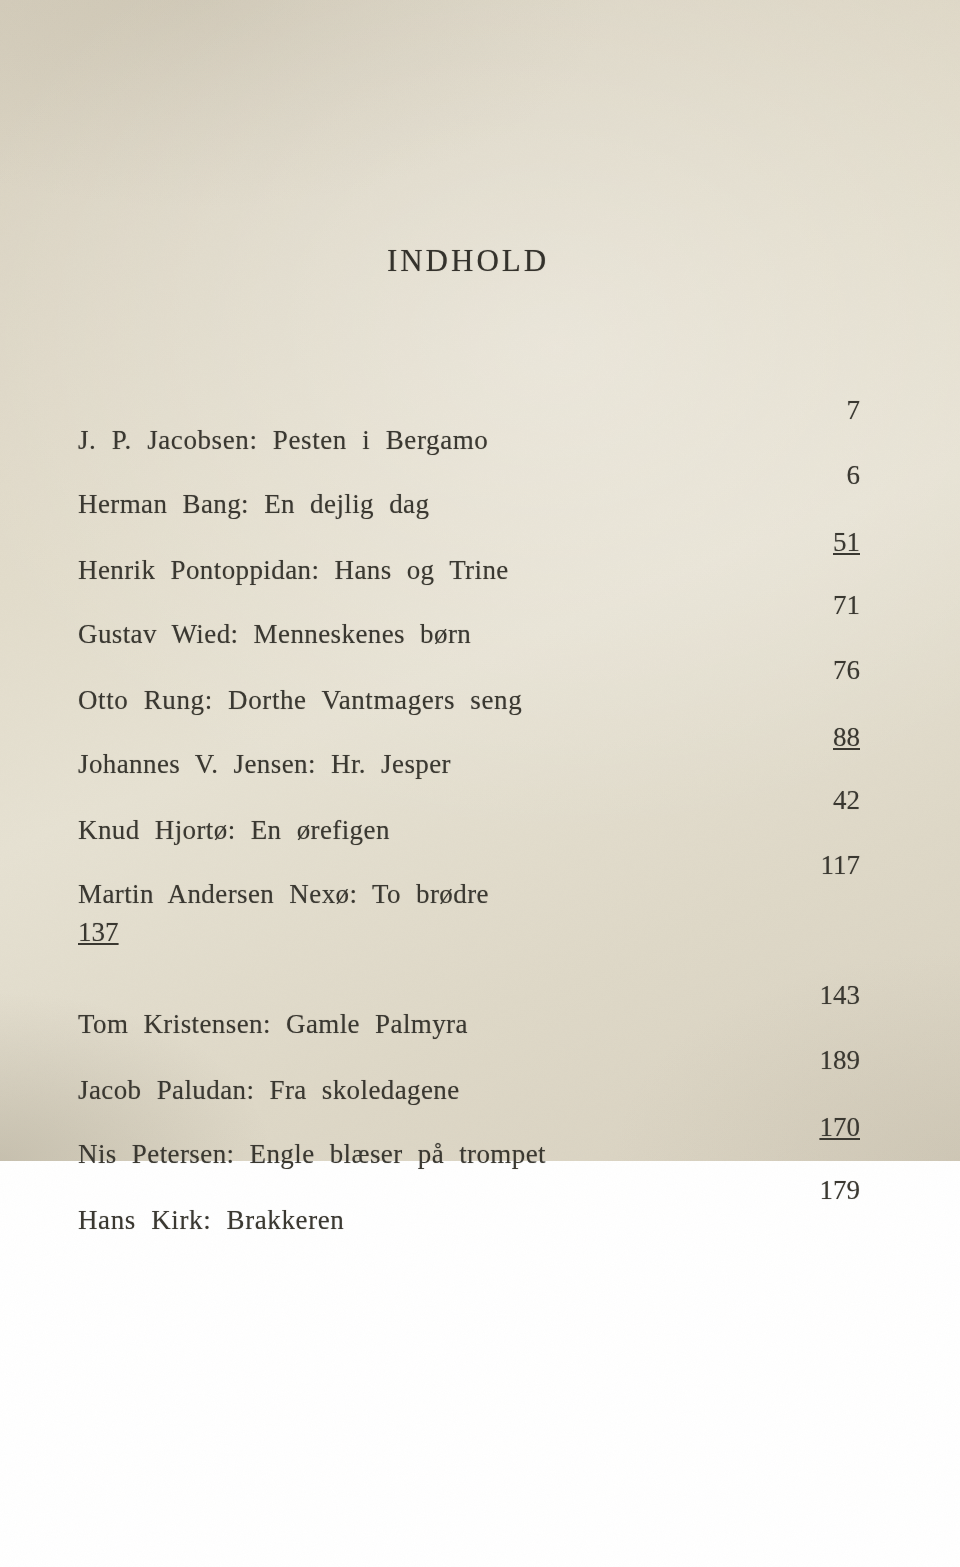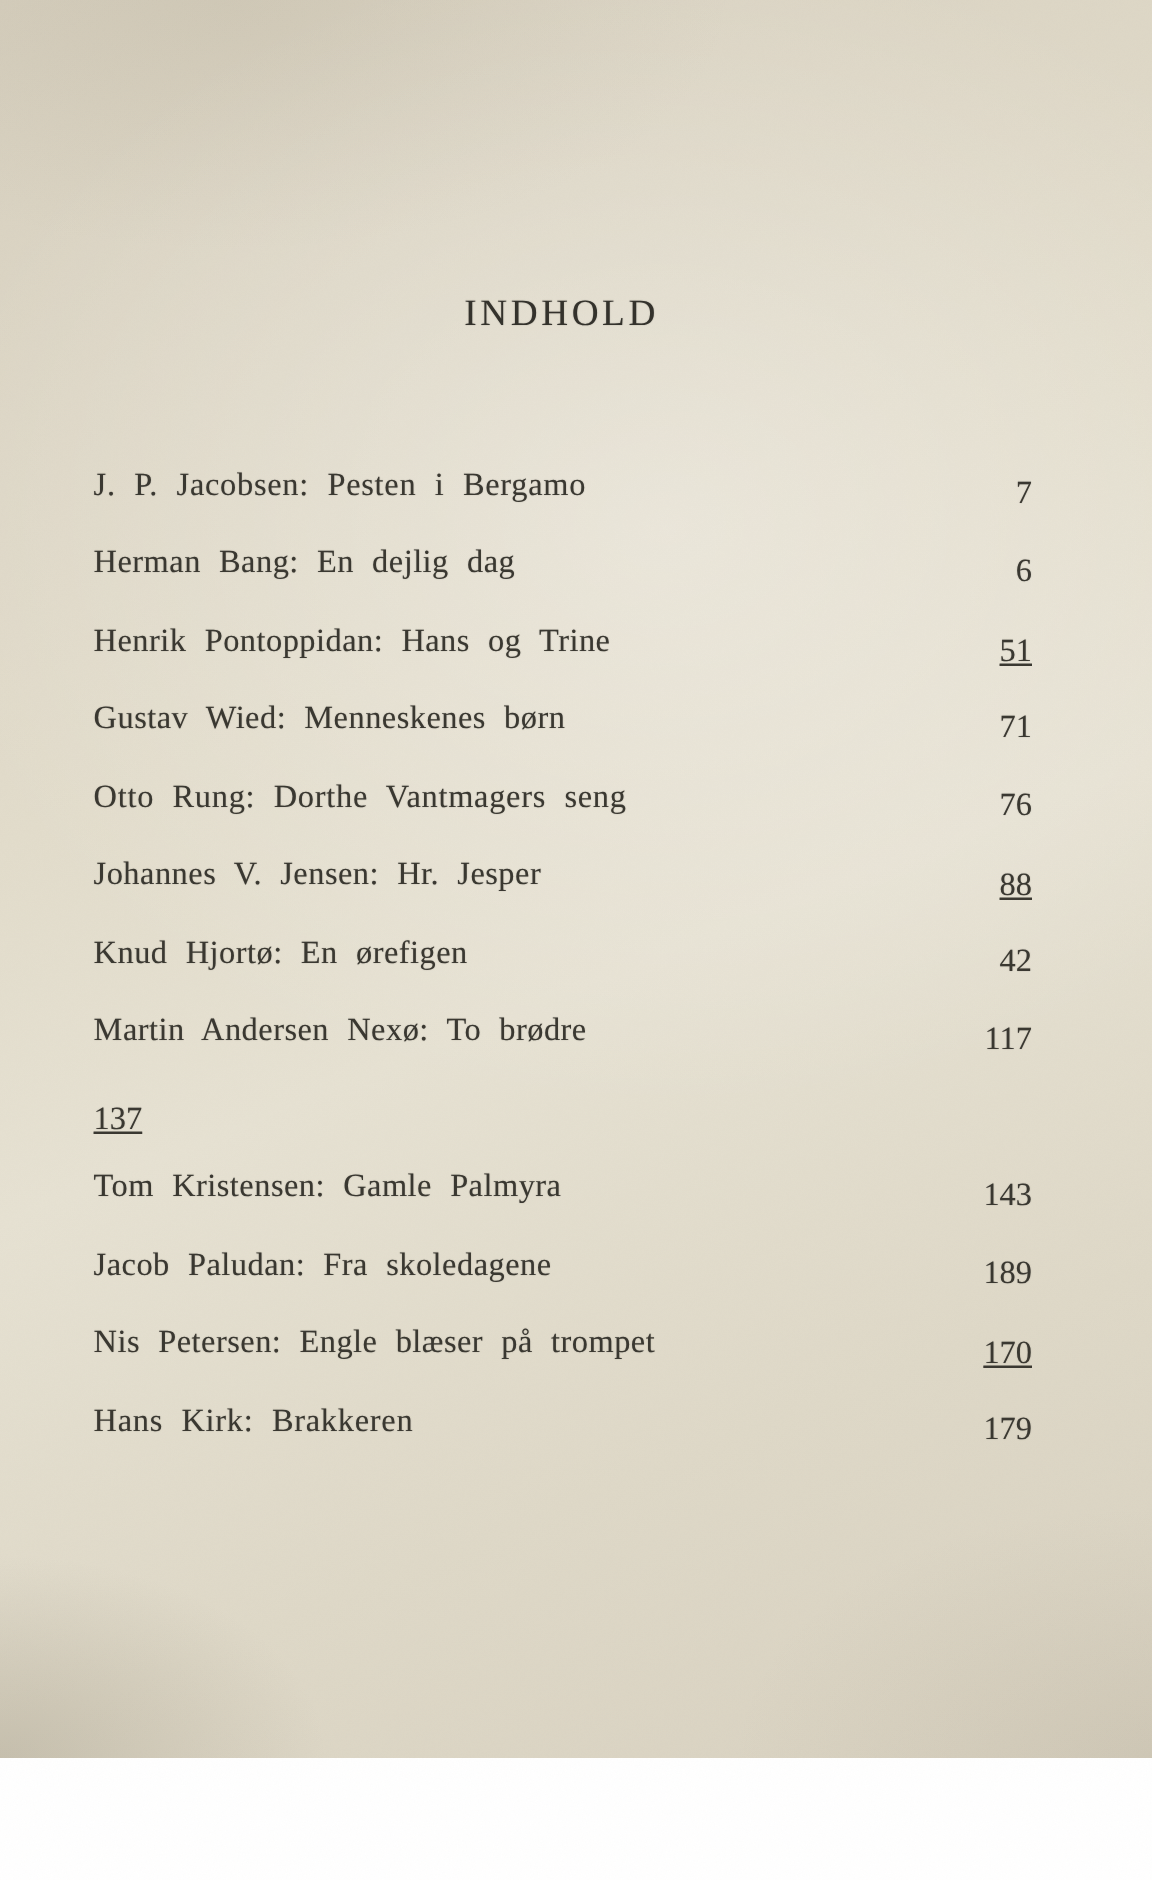--- a/index.html
+++ b/index.html
@@ -8,21 +8,21 @@
   }
   body {
     width: 960px;
     height: 1567px;
     overflow: hidden;
     font-family: "Liberation Serif", "DejaVu Serif", serif;
   }
   .page {
     position: relative;
     width: 960px;
-    height: 1465px;
+    height: 1161px;
     background:
       radial-gradient(ellipse 900px 700px at 58% 30%, rgba(255,255,255,0.30), rgba(255,255,255,0) 70%),
       radial-gradient(ellipse 420px 260px at 0% 100%, rgba(110,100,80,0.22), rgba(110,100,80,0) 65%),
       radial-gradient(ellipse 500px 300px at 100% 100%, rgba(130,120,100,0.12), rgba(130,120,100,0) 70%),
       radial-gradient(ellipse 600px 300px at 20% 0%, rgba(140,130,108,0.12), rgba(140,130,108,0) 70%),
       linear-gradient(158deg, #d7d0bf 0%, #e2dccb 38%, #e6e1d2 55%, #ded8c7 78%, #d8d1c0 100%);
     color: #3a3831;
   }
   .grain {
     position: absolute;
@@ -53,20 +53,21 @@
     justify-content: space-between;
     align-items: flex-start;
     height: 65px;
   }
   .toc-label {
     font-size: 27px;
     letter-spacing: 0.4px;
     word-spacing: 8px;
     white-space: nowrap;
     text-shadow: 0 0 1px rgba(58,56,49,0.40);
+    margin-top: 36px;
   }
   .toc-page {
     font-size: 27px;
     transform: translateY(7px);
     text-shadow: 0 0 1px rgba(58,56,49,0.40);
   }
   
   .toc-row:nth-child(odd)  .toc-label { transform: translateY(0.5px); }
   .toc-row:nth-child(3n)   .toc-page  { transform: translateY(9px); text-decoration: underline; }
   .toc-row:nth-child(4n+1) .toc-label { letter-spacing: 0.6px; }

